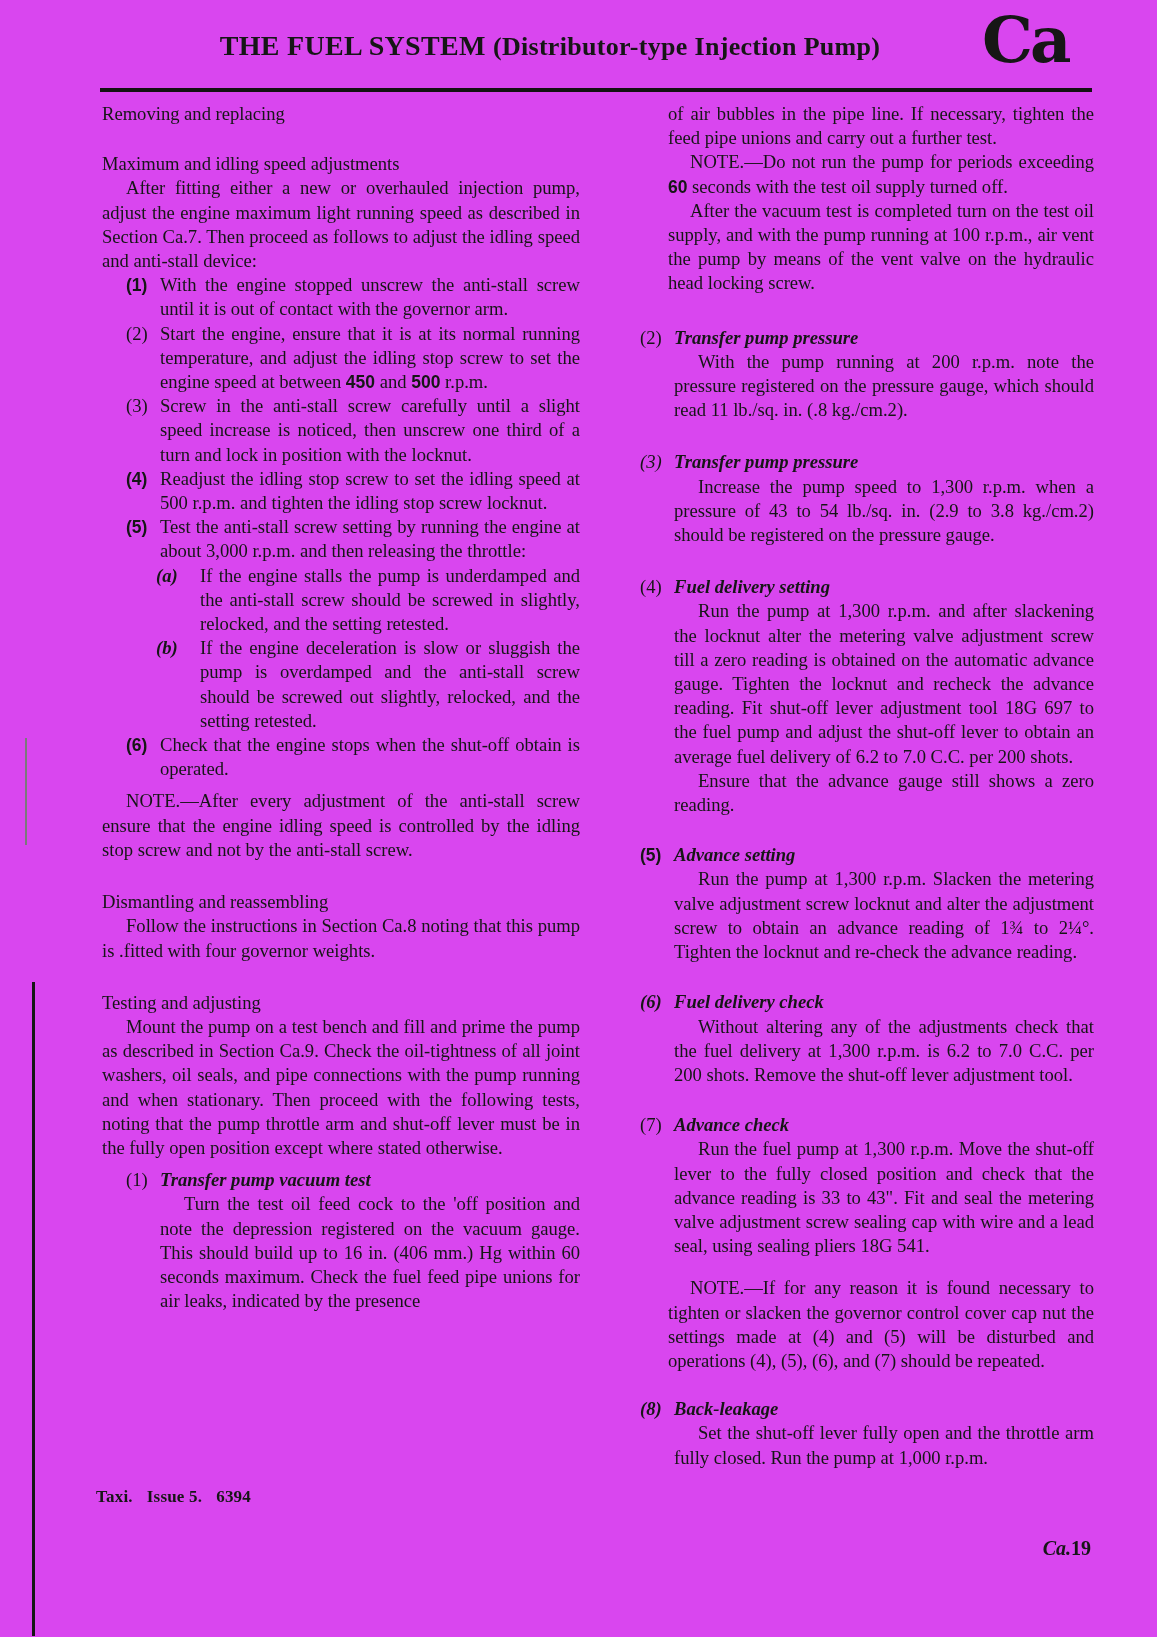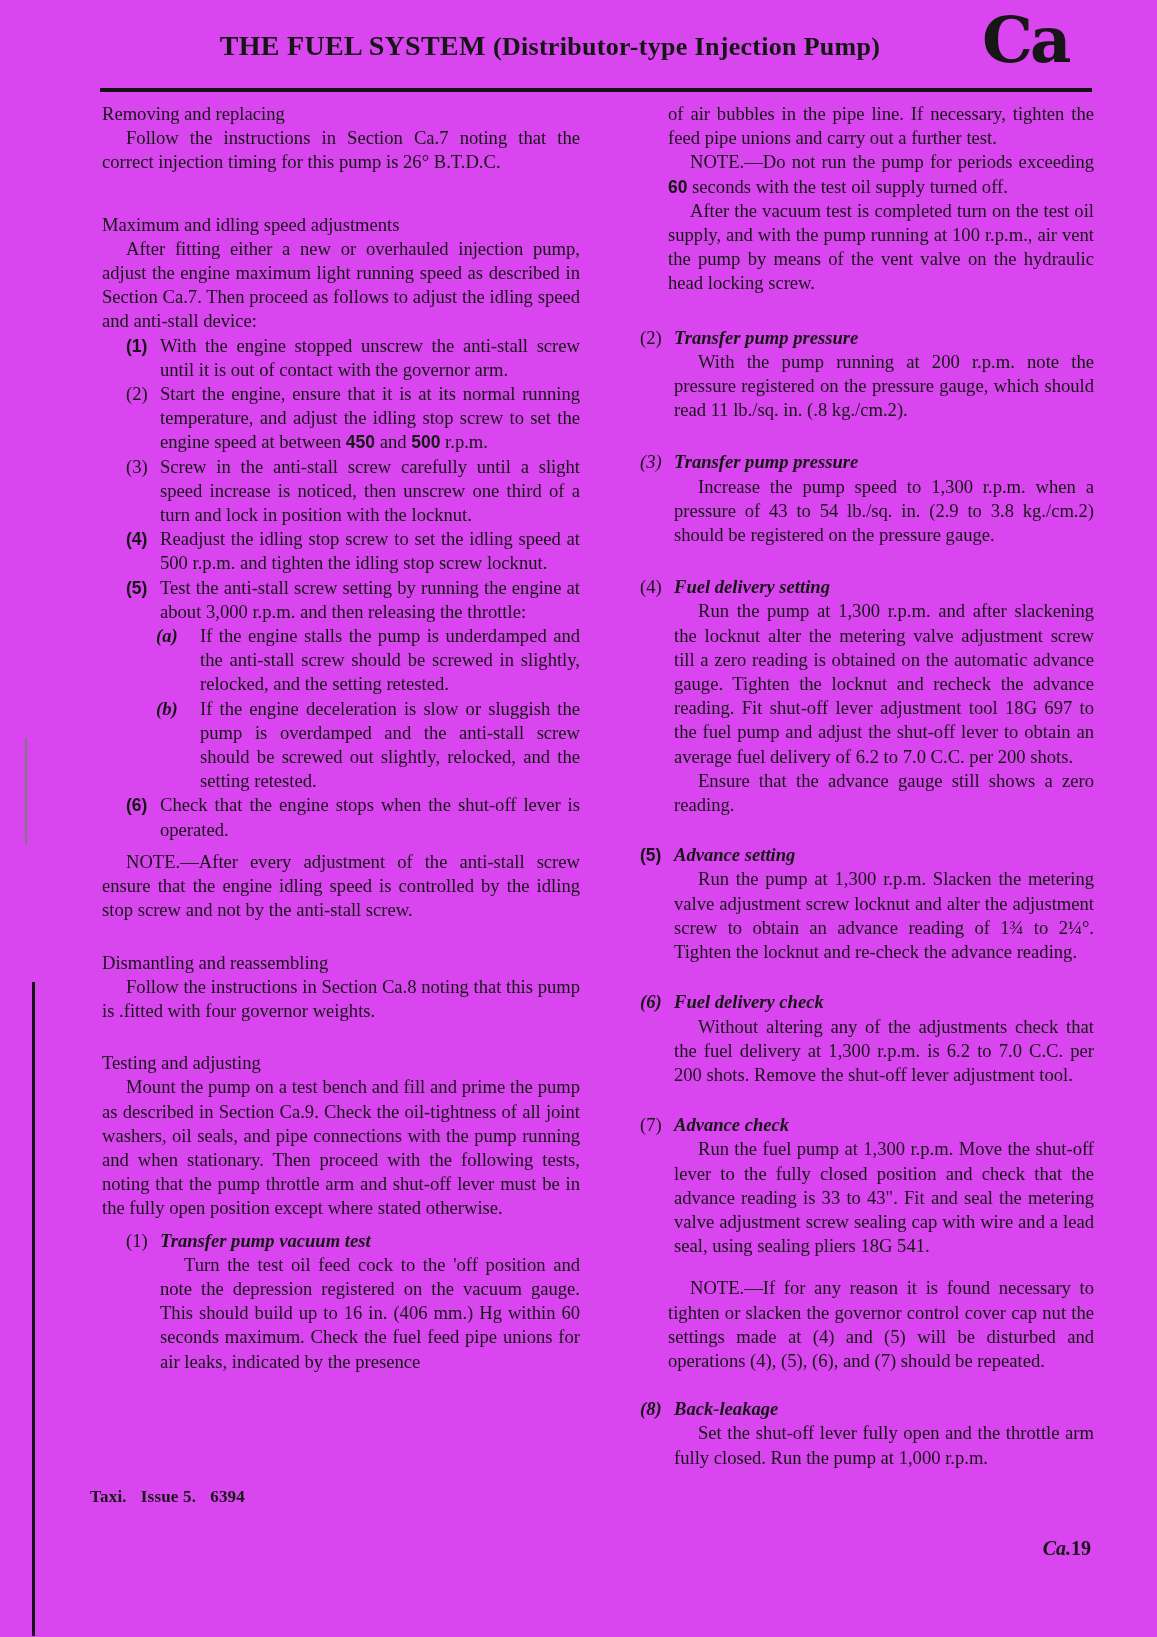--- a/index.html
+++ b/index.html
@@ -24,21 +24,21 @@
   
   .col {
     position:absolute; top:102px; width:478px;
     font-size:18.6px; line-height:24.2px; text-align:justify;
   }
   .col-left  { left:102px; }
   .col-right { left:616px; }
   h3 { margin:0; font-size:18.6px; font-weight:400; }
   p  { margin:0; text-indent:24px; }
   p.noind { text-indent:0; }
-  .mt-sec  { margin-top:38px; }
+  .mt-sec  { margin-top:26px; }
   .mt-sec2 { margin-top:28px; }
   .mt-sm   { margin-top:8px;  }
   
   .li { display:flex; }
   .li .num  { flex:0 0 34px; margin-left:24px; white-space:nowrap; }
   .li .body { flex:1; }
   .li.sub .num { flex:0 0 44px; margin-left:54px; }
   
   .titem { margin-top:17px; }
   .titem-head { display:flex; }
@@ -52,21 +52,21 @@
   .bnum { font-family:"Liberation Sans", sans-serif; font-weight:700; font-style:normal; font-size:17.5px; }
   
   .cont-block { margin-left:52px; }
   .cont-block p { text-indent:22px; }
   .cont-block p.noind { text-indent:0; }
   
   .mark1 { position:absolute; left:25px; top:738px; width:2px;  height:107px; background:#7a7a7a; }
   .mark2 { position:absolute; left:32px; top:982px; width:3px;  height:654px; background:#151515; }
   
   .foot-left {
-    position:absolute; left:90px; top:1487px;
+    position:absolute; left:96px; top:1487px;
     font-weight:700; font-size:17px; letter-spacing:.2px;
   }
   .foot-left span { margin-right:14px; }
   .foot-right {
     position:absolute; right:66px; top:1537px;
     font-size:20px; font-weight:700;
   }
   .foot-right .ca { font-style:italic; }
 </style>
 </head>
@@ -80,21 +80,20 @@
   </div>
   <div class="logo">Ca</div>
   <div class="hdr-rule"></div>
 
   <div class="mark1"></div>
   <div class="mark2"></div>
 
   <section class="col col-left">
 
     <h3>Removing and replacing</h3>
-    <p>Follow the instructions in Section Ca.7 noting that the correct injection timing for this pump is 26° B.T.D.C.</p>
 
     <h3 class="mt-sec">Maximum and idling speed adjustments</h3>
     <p>After fitting either a new or overhauled injection pump, adjust the engine maximum light running speed as described in Section Ca.7. Then proceed as follows to adjust the idling speed and anti-stall device:</p>
 
     <div class="li">
       <span class="num num-boldsans">(1)</span>
       <span class="body">With the engine stopped unscrew the anti-stall screw until it is out of contact with the governor arm.</span>
     </div>
 
     <div class="li">
@@ -122,21 +121,21 @@
       <span class="body">If the engine stalls the pump is underdamped and the anti-stall screw should be screwed in slightly, relocked, and the setting retested.</span>
     </div>
 
     <div class="li sub">
       <span class="num num-bolditalic">(b)</span>
       <span class="body">If the engine deceleration is slow or sluggish the pump is overdamped and the anti-stall screw should be screwed out slightly, relocked, and the setting retested.</span>
     </div>
 
     <div class="li">
       <span class="num num-boldsans">(6)</span>
-      <span class="body">Check that the engine stops when the shut-off lever is operated.</span>
+      <span class="body">Check that the engine stops when the shut-off obtain is operated.</span>
     </div>
 
     <p class="mt-sm">NOTE.—After every adjustment of the anti-stall screw ensure that the engine idling speed is controlled by the idling stop screw and not by the anti-stall screw.</p>
 
     <h3 class="mt-sec2">Dismantling and reassembling</h3>
     <p>Follow the instructions in Section Ca.8 noting that this pump is .fitted with four governor weights.</p>
 
     <h3 class="mt-sec2">Testing and adjusting</h3>
     <p>Mount the pump on a test bench and fill and prime the pump as described in Section Ca.9. Check the oil-tightness of all joint washers, oil seals, and pipe connections with the pump running and when stationary. Then proceed with the following tests, noting that the pump throttle arm and shut-off lever must be in the fully open position except where stated otherwise.</p>
 

